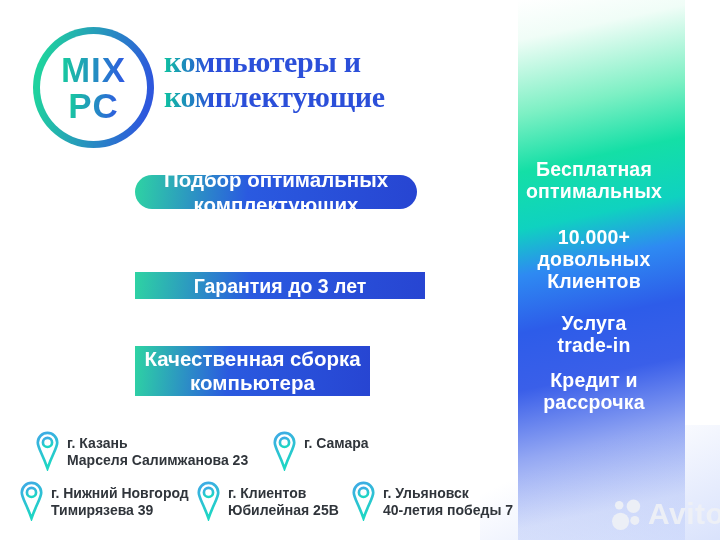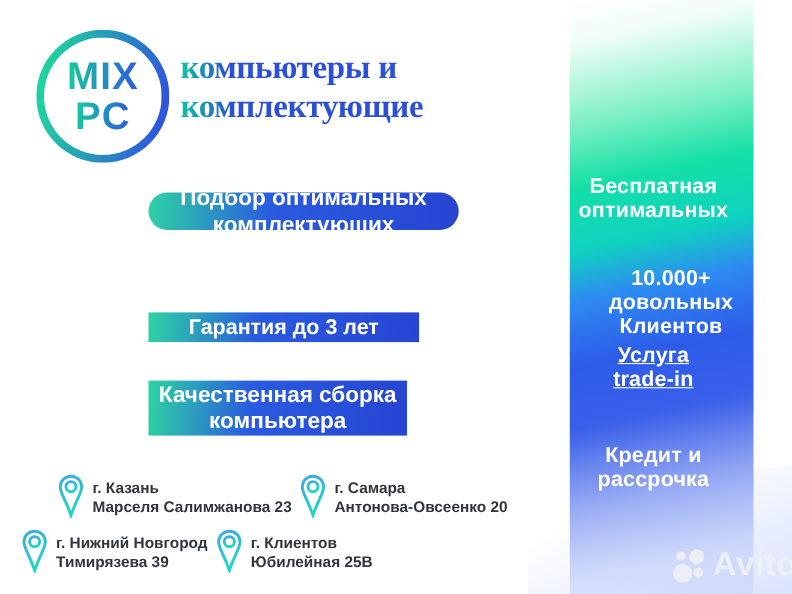--- a/index.html
+++ b/index.html
@@ -18,21 +18,21 @@
   .corner-glow{
     position:absolute;right:0;bottom:0;width:240px;height:115px;
     background:linear-gradient(to bottom right, rgba(130,160,245,0) 30%, rgba(130,160,245,0.30) 100%);
     pointer-events:none;
   }
   .panel-item{
     position:absolute;left:518px;width:152px;text-align:center;
     color:#ffffff;font-weight:bold;font-size:19.5px;line-height:22px;letter-spacing:0.2px;
   }
   .panel-item span{display:block;}
-  .pi-1{top:158px;} .pi-2{top:242px;margin-left:16px;} .pi-3{top:312px;text-decoration:underline;} .pi-4{top:403px;}
+  .pi-1{top:158px;} .pi-2{top:226px;} .pi-3{top:312px;} .pi-4{top:369px;}
 
   
   .logo-badge{
     position:absolute;left:33px;top:27px;width:121px;height:121px;box-sizing:border-box;
     border:7px solid transparent;border-radius:50%;
     background:linear-gradient(#ffffff,#ffffff) padding-box,
                linear-gradient(100deg,#1fd29e 10%,#2e57dd 90%) border-box;
     display:flex;flex-direction:column;align-items:center;justify-content:center;
   }
   .logo-line{
@@ -53,26 +53,26 @@
   }
 
   
   .banner{
     position:absolute;display:flex;flex-direction:column;justify-content:center;
     background:linear-gradient(95deg,#2ed3a3 0%,#2a5ae0 40%,#2745d2 100%);
     color:#ffffff;font-weight:bold;text-align:center;
   }
   .banner span{display:block;}
   .banner-1{left:135px;top:175px;width:282px;height:34px;font-size:20.5px;line-height:25px;border-radius:24px;}
-  .banner-2{left:135px;top:284px;width:246px;height:27px;font-size:19.5px;line-height:20px;justify-content:center;}
+  .banner-2{left:135px;top:272px;width:290px;height:27px;font-size:19.5px;line-height:20px;justify-content:center;}
   .banner-3{left:135px;top:346px;width:235px;height:50px;font-size:20.5px;line-height:24px;}
 
   
   .location-item{position:absolute;display:flex;align-items:flex-start;gap:8px;}
-  .loc-1{left:53px;top:430px;}  .loc-2{left:273px;top:430px;}
+  .loc-1{left:36px;top:430px;}  .loc-2{left:273px;top:430px;}
   .loc-3{left:20px;top:480px;}  .loc-4{left:197px;top:480px;} .loc-5{left:352px;top:480px;}
   .pin{flex:0 0 auto;margin-top:1px;}
   .loc-text{color:#30353b;font-weight:bold;font-size:14px;line-height:16.5px;padding-top:5px;}
   .loc-text span{display:block;white-space:nowrap;}
 
   
   .watermark{
     position:absolute;left:610px;top:497px;display:flex;align-items:center;gap:4px;
     opacity:0.93;
   }
@@ -149,21 +149,20 @@
     </div>
   </div>
 
   <div class="location-item loc-2">
     <svg class="pin" width="23" height="40" viewBox="0 0 24 42">
       <path d="M12 2 a10.2 10.2 0 0 1 10.2 10.2 c0 5.6 -4.4 10.6 -10.2 27 c-5.8 -16.4 -10.2 -21.4 -10.2 -27 A10.2 10.2 0 0 1 12 2 Z" fill="none" stroke="url(#pinGrad)" stroke-width="2.8"></path>
       <circle cx="12" cy="12" r="4.8" fill="none" stroke="url(#pinGrad)" stroke-width="2.8"></circle>
     </svg>
     <div class="loc-text">
       <span>г. Самара</span>
-      <span>Антонова-Овсеенко 20</span>
     </div>
   </div>
 
   <div class="location-item loc-3">
     <svg class="pin" width="23" height="40" viewBox="0 0 24 42">
       <path d="M12 2 a10.2 10.2 0 0 1 10.2 10.2 c0 5.6 -4.4 10.6 -10.2 27 c-5.8 -16.4 -10.2 -21.4 -10.2 -27 A10.2 10.2 0 0 1 12 2 Z" fill="none" stroke="url(#pinGrad)" stroke-width="2.8"></path>
       <circle cx="12" cy="12" r="4.8" fill="none" stroke="url(#pinGrad)" stroke-width="2.8"></circle>
     </svg>
     <div class="loc-text">
       <span>г. Нижний Новгород</span>
@@ -175,20 +174,30 @@
     <svg class="pin" width="23" height="40" viewBox="0 0 24 42">
       <path d="M12 2 a10.2 10.2 0 0 1 10.2 10.2 c0 5.6 -4.4 10.6 -10.2 27 c-5.8 -16.4 -10.2 -21.4 -10.2 -27 A10.2 10.2 0 0 1 12 2 Z" fill="none" stroke="url(#pinGrad)" stroke-width="2.8"></path>
       <circle cx="12" cy="12" r="4.8" fill="none" stroke="url(#pinGrad)" stroke-width="2.8"></circle>
     </svg>
     <div class="loc-text">
       <span>г. Клиентов</span>
       <span>Юбилейная 25В</span>
     </div>
   </div>
 
+  <div class="location-item loc-5">
+    <svg class="pin" width="23" height="40" viewBox="0 0 24 42">
+      <path d="M12 2 a10.2 10.2 0 0 1 10.2 10.2 c0 5.6 -4.4 10.6 -10.2 27 c-5.8 -16.4 -10.2 -21.4 -10.2 -27 A10.2 10.2 0 0 1 12 2 Z" fill="none" stroke="url(#pinGrad)" stroke-width="2.8"></path>
+      <circle cx="12" cy="12" r="4.8" fill="none" stroke="url(#pinGrad)" stroke-width="2.8"></circle>
+    </svg>
+    <div class="loc-text">
+      <span>г. Ульяновск</span>
+      <span>40-летия победы 7</span>
+    </div>
+  </div>
 
   <div class="watermark">
     <svg width="34" height="34" viewBox="0 0 37 37">
       <g fill="#eff1f6">
         <circle cx="10" cy="9" r="4.6"></circle>
         <circle cx="25.5" cy="10" r="7.3"></circle>
         <circle cx="11.5" cy="26.5" r="9.3"></circle>
         <circle cx="27" cy="25.5" r="4.9"></circle>
       </g>
     </svg>

